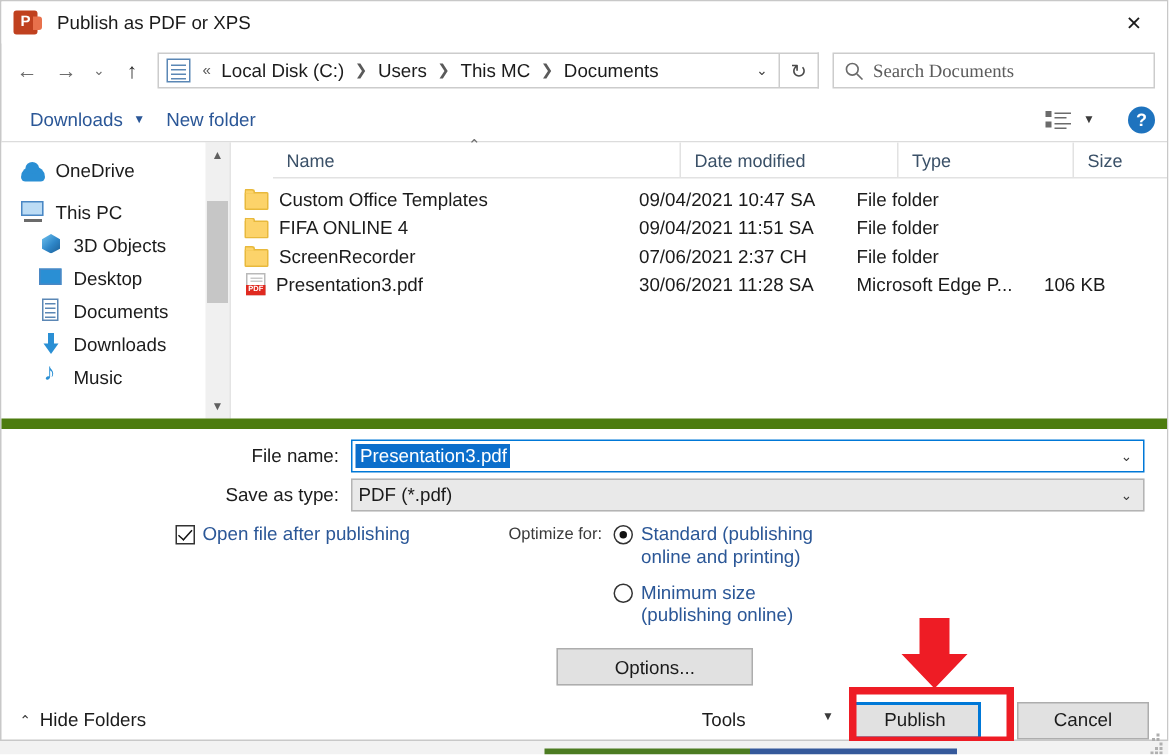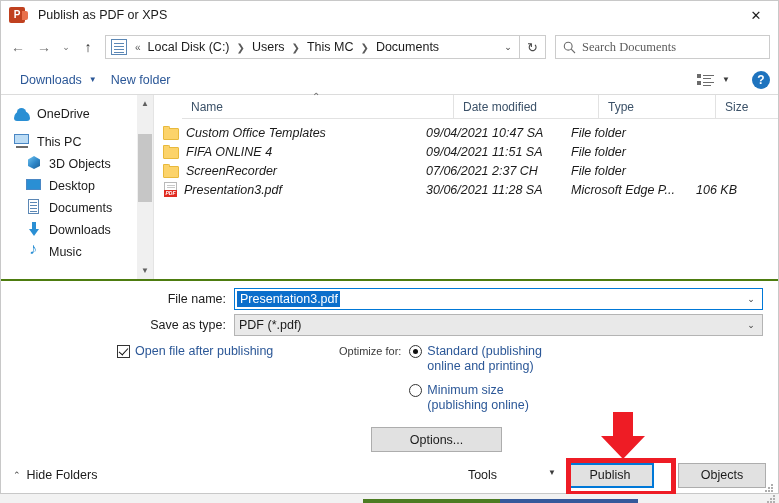--- a/index.html
+++ b/index.html
@@ -424,21 +424,21 @@
   .col-type { width: 117px; flex: none; }
   .col-size { width: 85px; flex: none; border-right: none; }
   .sortmark {
     position: absolute;
     left: 130px;
     top: -4px;
     font-size: 10px;
     color: #6b6b6b;
   }
 
-  .rows { padding-top: 4px; font-style: italic; }
+  .rows { padding-top: 4px; }
   .row {
     height: 19px;
     display: flex;
     align-items: center;
     font-size: 12.5px;
     color: #1b1b1b;
   }
   .cell-name {
     width: 272px; flex: none;
     display: flex; align-items: center;
@@ -497,21 +497,21 @@
     content:"";
     position:absolute;
     left:2px; top:2px;
     width:8px; height:1px;
     background:#c9c9c9;
     box-shadow: 0 2px 0 #c9c9c9;
   }
 
   
   .formarea {
-    border-top: 2px solid #4d7c0f;
+    border-top: 7px solid #4d7c0f;
     padding-top: 7px;
     flex: 1;
     position: relative;
   }
   .formrow {
     display: flex;
     align-items: center;
     height: 22px;
     margin-bottom: 4px;
   }
@@ -968,21 +968,21 @@
       <span>Hide Folders</span>
     </div>
     <div class="footer-right">
       <div class="tools">
         <span>Tools</span>
         <span class="caret">▼</span>
       </div>
       <div class="publish-slot">
         <div class="btn btn-publish">Publish</div>
       </div>
-      <div class="btn btn-cancel">Objects</div>
+      <div class="btn btn-cancel">Cancel</div>
     </div>
     <div class="grip">
       <b style="left:7px;top:0"></b>
       <b style="left:4px;top:3px"></b>
         <b style="left:7px;top:3px"></b>
       <b style="left:1px;top:6px"></b>
         <b style="left:4px;top:6px"></b>
         <b style="left:7px;top:6px"></b>
     </div>
   </div>

